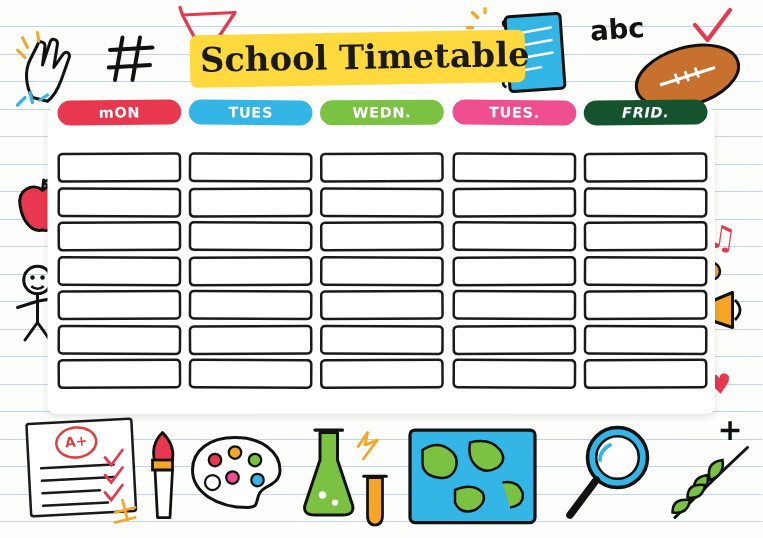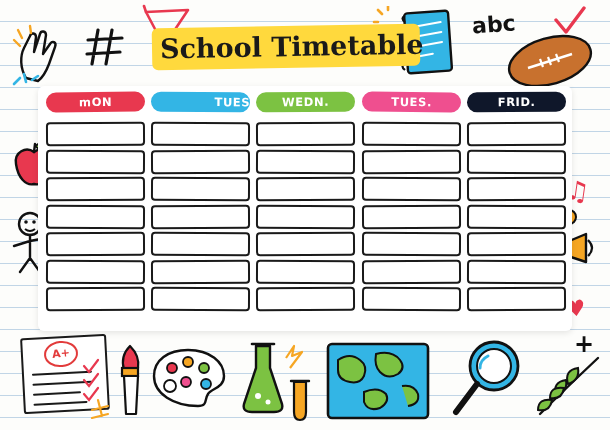--- a/index.html
+++ b/index.html
@@ -45,21 +45,21 @@
     width: 534px;
     height: 245px;
     background: #ffffff;
     border-radius: 6px;
     box-shadow: 0 2px 6px rgba(0,0,0,0.10);
   }
 
   .day-header-row {
     position: absolute;
     left: 46px;
-    top: 92px;
+    top: 80px;
     width: 520px;
     height: 22px;
     display: flex;
     gap: 6px;
   }
   .day-pill {
     flex: 1;
     height: 20px;
     border-radius: 10px;
     color: #ffffff;
@@ -249,30 +249,30 @@
 
   <div class="title-banner"></div>
   <div class="title-text">School Timetable</div>
 
   <div class="timetable-card"></div>
 
   <div class="day-header-row">
     <div class="day-pill" style="background: rgb(232, 56, 79);">
       <span>mON</span>
     </div>
-    <div class="day-pill" style="background: rgb(51, 181, 229); justify-content: flex-end;">
+    <div class="day-pill" style="background: rgb(51, 181, 229);">
       <span>TUES</span>
     </div>
     <div class="day-pill" style="background: rgb(124, 194, 66);">
       <span>WEDN.</span>
     </div>
     <div class="day-pill" style="background: rgb(239, 79, 143);">
       <span>TUES.</span>
     </div>
-    <div class="day-pill" style="background: #0f172a;">
+    <div class="day-pill" style="background: #14532d; font-style: italic;">
       <span>FRID.</span>
     </div>
   </div>
 
   <div class="grid" id="timetable-grid">
       <div class="grid-row">
         <div class="cell skew-a"></div>
         <div class="cell skew-b"></div>
         <div class="cell skew-a"></div>
         <div class="cell skew-b"></div>

